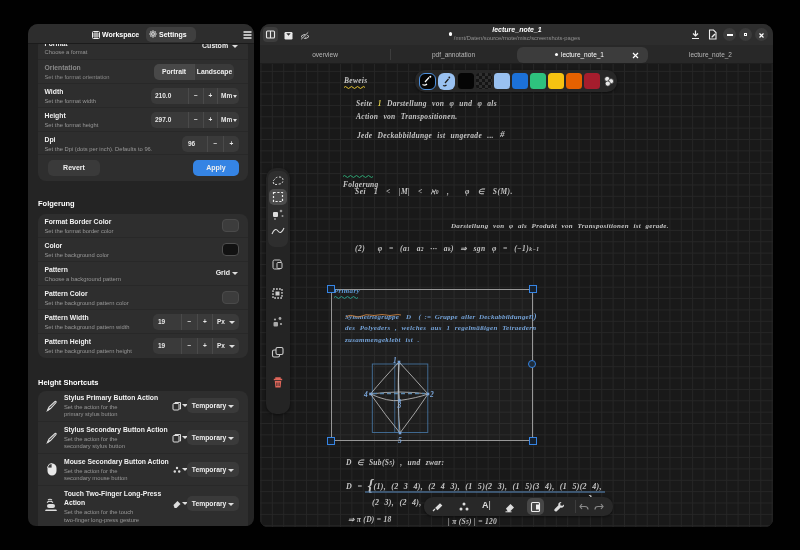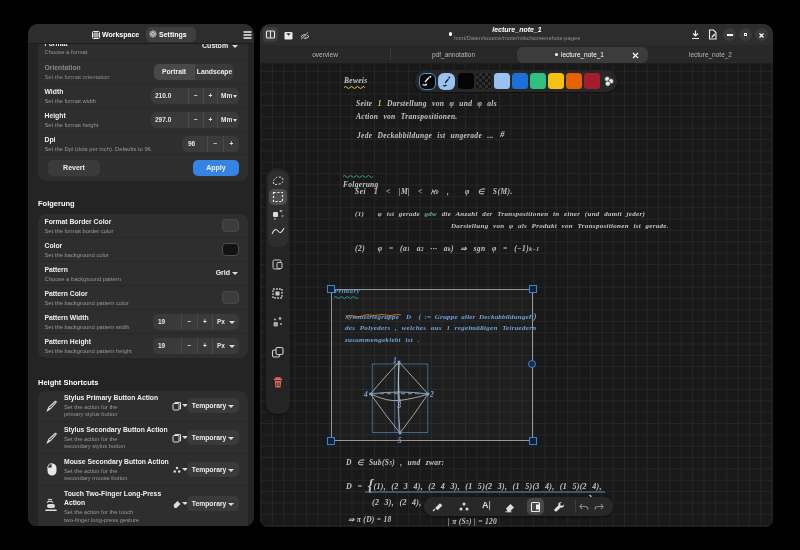--- a/index.html
+++ b/index.html
@@ -237,21 +237,20 @@
       </svg>
     <div class="hw" style="left:96px; top:34.5px; word-spacing:3px;">Seite <span style="color:#d8c84a;">1</span> Darstellung von φ und φ als</div>
     <div class="hw" style="left:96px; top:48px; word-spacing:3px;">Action von Transpositionen.</div>
     <div class="hw" style="left:97px; top:66.5px; word-spacing:3px;">Jede Deckabbildunge ist ungerade ...</div>
     <div class="hw" style="left:240px; top:65px; font-size:9px;">#</div>
     <div class="hw" style="left:83px; top:116px;">Folgerung</div>
     <svg class="abs" style="left:82px; top:110px;" width="32" height="5">
         <path d="M1 2.5 q1.5 -2 3 0 q1.5 2 3 0 q1.5 -2 3 0 q1.5 2 3 0 q1.5 -2 3 0 q1.5 2 3 0 q1.5 -2 3 0 q1.5 2 3 0 q1.5 -2 3 0 q1.5 2 3 0" stroke="#2ea574" stroke-width="1" fill="none"></path>
       </svg>
     <div class="hw" style="left:95px; top:122px; word-spacing:5.5px; letter-spacing:0.5px;">Sei 1 &lt; |M| &lt; ℵ<span style="font-size:5.5px;">0</span> , &nbsp;φ ∈ S(M).</div>
-    <div class="hw" style="left:95px; top:146px; font-size:7px; word-spacing:2.5px;">(1)&nbsp;&nbsp; φ ist gerade <span style="color:#58b394;">gdw</span> die Anzahl der Transpositionen in einer (und damit jeder)</div>
     <div class="hw" style="left:191px; top:157.5px; font-size:7px; word-spacing:2.5px;">Darstellung von φ als Produkt von Transpositionen ist gerade.</div>
     <div class="hw" style="left:95px; top:180px; word-spacing:4px; letter-spacing:0.45px;">(2)&nbsp; φ = (a<span style="font-size:5.5px;">1</span> a<span style="font-size:5.5px;">2</span> ··· a<span style="font-size:5.5px;">k</span>) ⇒ sgn φ = (−1)<span style="font-size:5.5px;">k−1</span></div>
 
     <div class="abs" style="left:71px; top:225px; width:202px; height:152px; border:1px solid #979797; background:rgba(255,255,255,0.025);"></div>
     <div class="selh" style="left:67px; top:221px;"></div>
     <div class="selh" style="left:269px; top:221px;"></div>
     <div class="selh" style="left:67px; top:373px;"></div>
     <div class="selh" style="left:269px; top:373px;"></div>
     <div class="abs" style="left:268px; top:296px; width:8px; height:8px; border:1.5px solid #3584e4; border-radius:50%; background:#1e2c3a;"></div>
 

